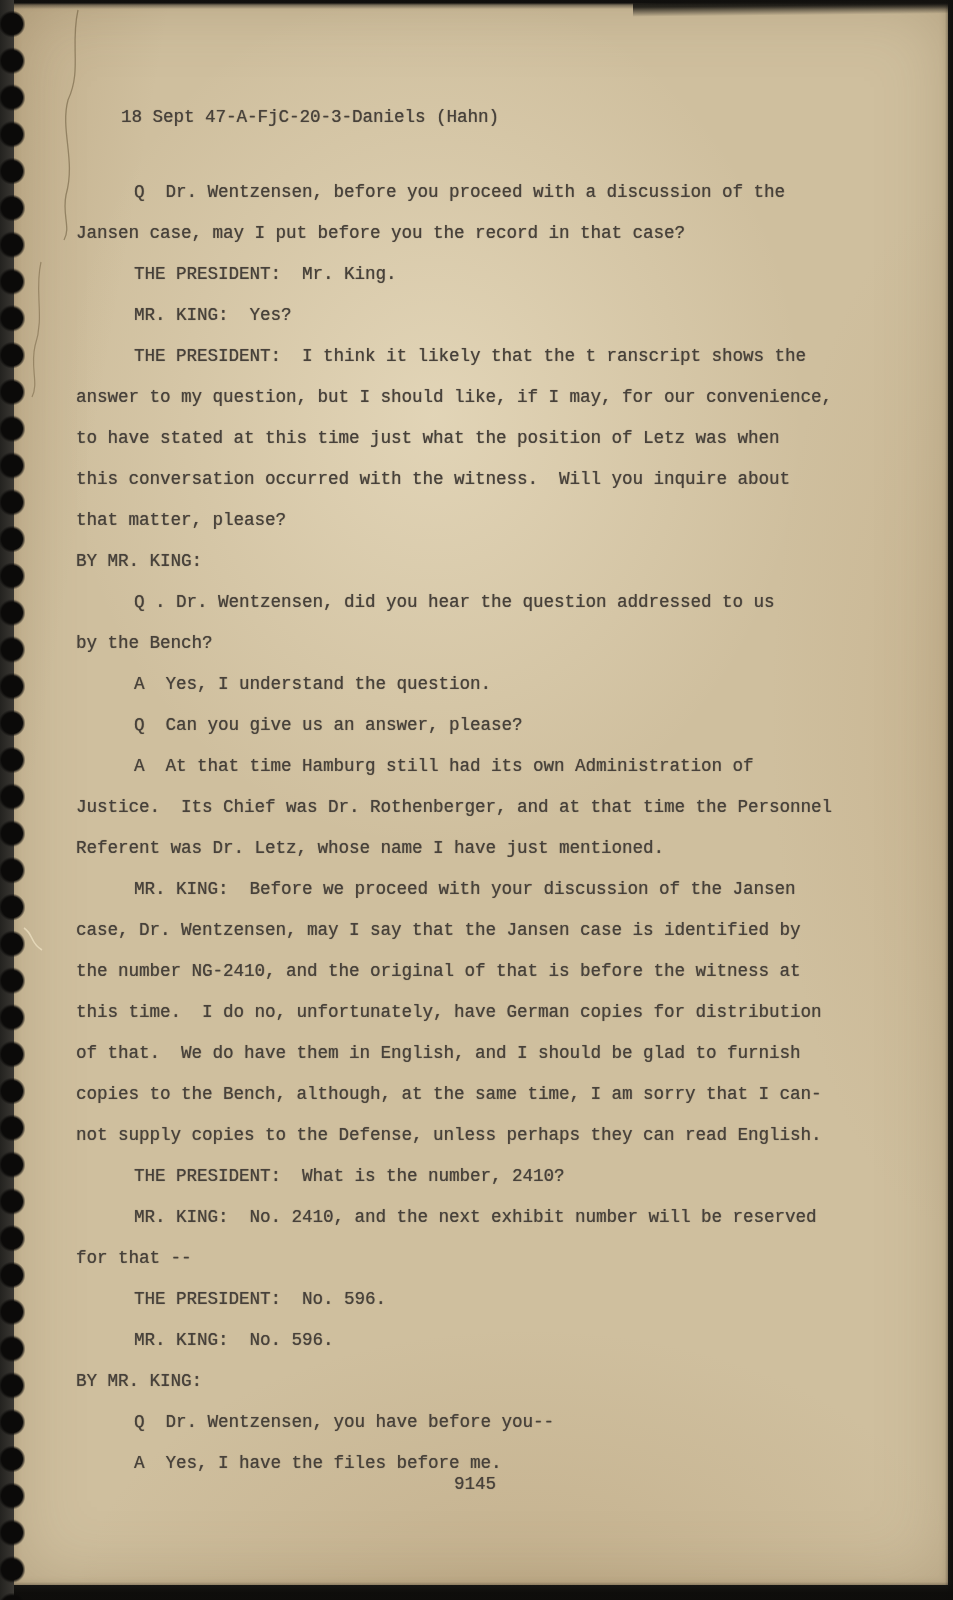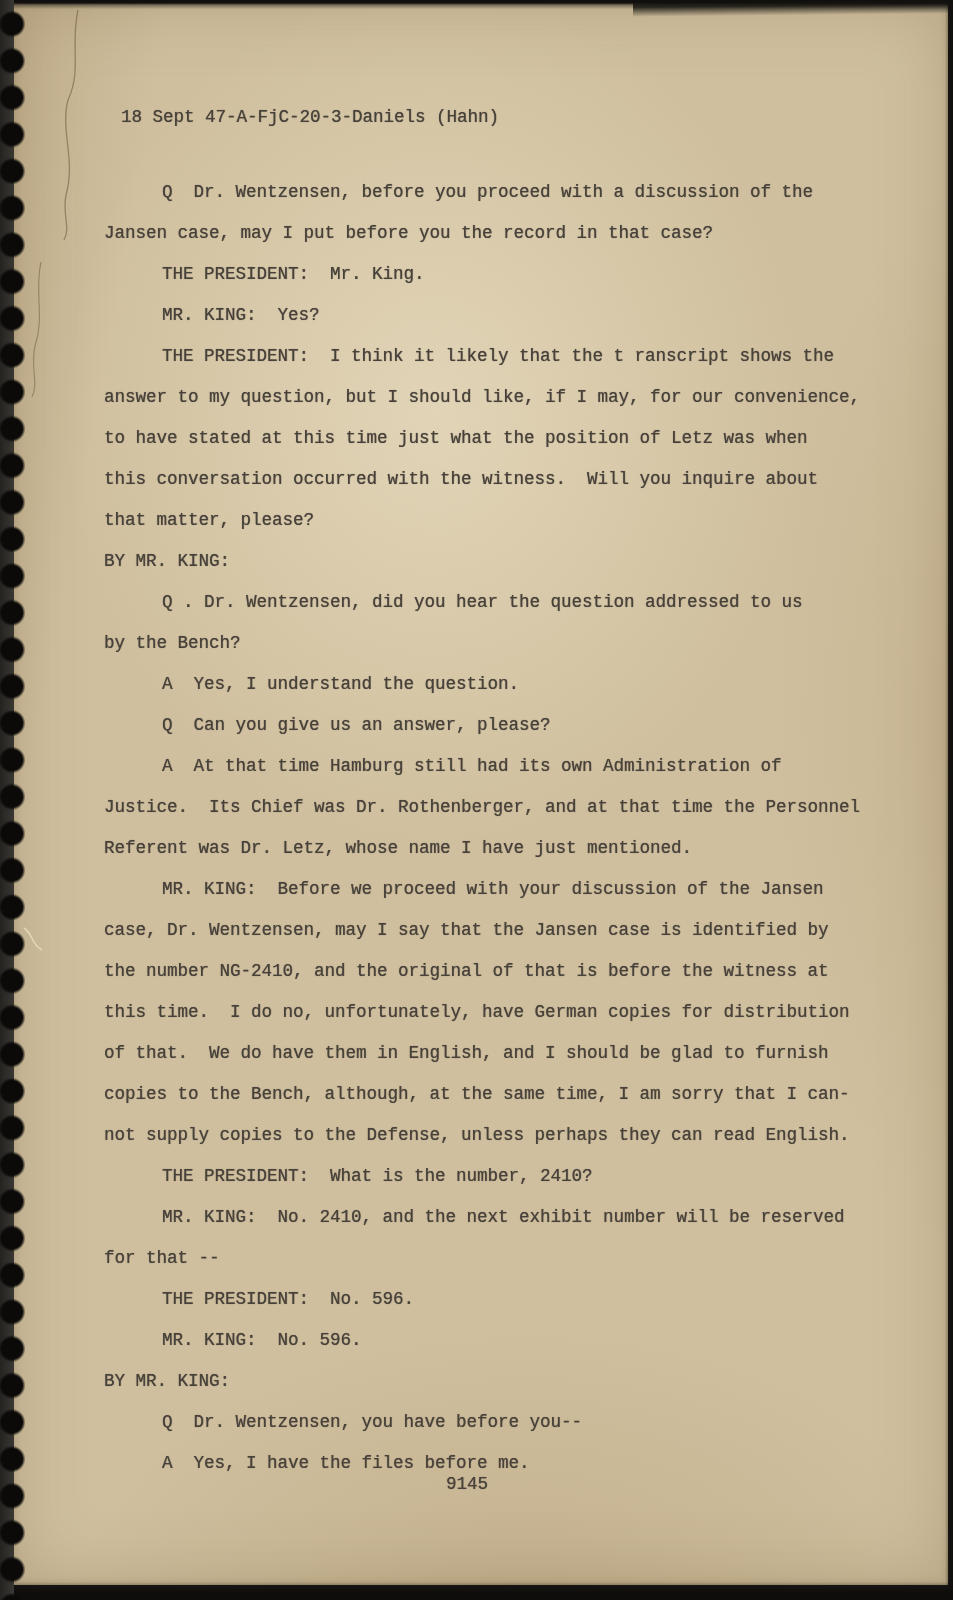--- a/index.html
+++ b/index.html
@@ -41,24 +41,24 @@
     background-size:28px 36.8px;background-repeat:repeat-y;
   }
   .cracks{position:absolute;inset:0;pointer-events:none;}
   
   .type{
     position:absolute;color:#47413a;white-space:pre;
     font-size:17.5px;
     text-shadow:0 0 1px rgba(71,65,57,.6), .4px .4px .6px rgba(71,65,57,.35);
   }
   .doc-header{left:90px;top:62px;line-height:22px;margin-left:31px;}
-  .transcript{left:104px;top:172px;right:30px;}
+  .transcript{left:76px;top:172px;right:30px;}
   .transcript .line{line-height:41px;height:41px;}
   .transcript .line.i1{padding-left:58px;}
-  .pagenum{left:96px;top:1464px;width:742px;text-align:center;line-height:41px;}
+  .pagenum{left:104px;top:1464px;width:742px;text-align:center;line-height:41px;}
 </style>
 </head>
 <body>
 
 <div class="scene">
 
   <div class="paper"></div>
 
   <svg class="cracks" width="953" height="1600" viewBox="0 0 953 1600">
     <path d="M78,10 C70,45 82,70 68,100 C60,130 76,160 66,195 C62,215 71,228 64,240" fill="none" stroke="rgba(104,87,59,.55)" stroke-width="1.3"></path>

